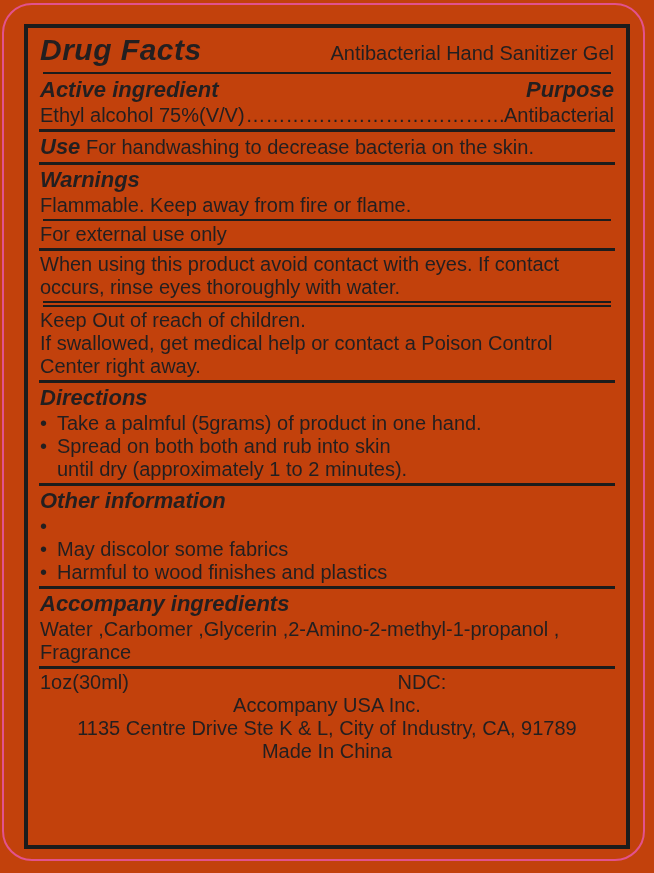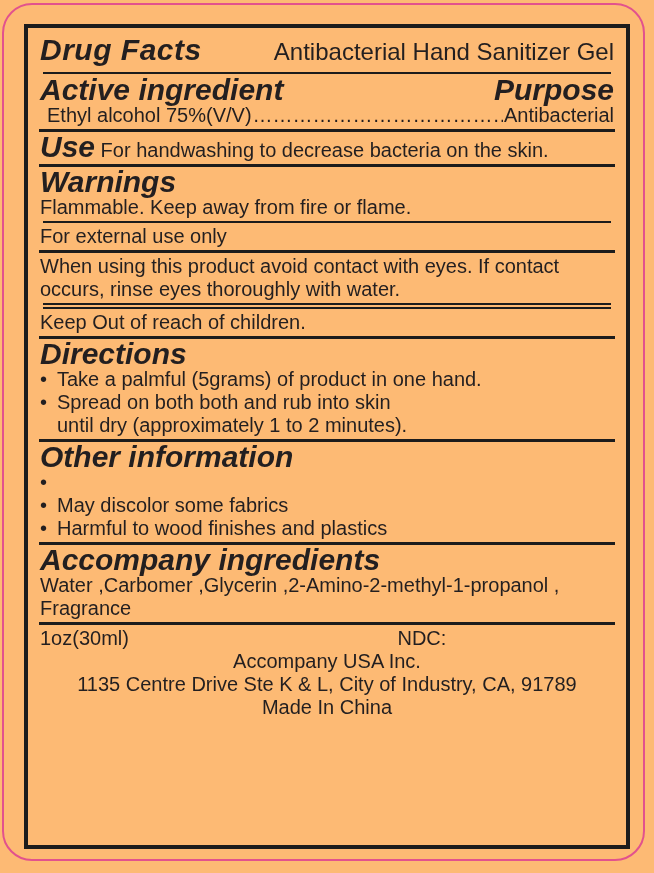--- a/index.html
+++ b/index.html
@@ -1,20 +1,20 @@
 <!DOCTYPE html>
 <html><head>
 <meta charset="utf-8">
 <style>
   html, body { margin: 0; padding: 0; background: #ffffff; }
   .stage {
     position: relative;
     width: 654px;
     height: 873px;
-    background: #fdba74;
+    background: #c2410c;
     font-family: "Liberation Sans", sans-serif;
     color: #231f20;
     overflow: hidden;
   }
   .pink-border {
     position: absolute;
     left: 2px; top: 3px;
     width: 643px; height: 858px;
     border: 2px solid #e2528d;
     border-radius: 30px;
@@ -34,45 +34,45 @@
     justify-content: space-between;
     align-items: baseline;
     padding: 2px 1px 3px 1px;
   }
   .title {
     font-size: 30px;
     font-weight: bold;
     font-style: italic;
     letter-spacing: 0.5px;
   }
-  .product { font-size: 24px; }
+  .product { font-size: 20px; }
   .rule { background: #1c1c1c; border: 0; }
   .rule.thin  { height: 2px; margin: 2px 4px; }
   .rule.med   { height: 2px; margin: 2px 4px; }
   .rule.thick { height: 3px; margin: 2px 0; }
   .h2 {
-    font-size: 30px;
+    font-size: 22px;
     font-weight: bold;
     font-style: italic;
     line-height: 26px;
   }
   .h2-row {
     display: flex;
     justify-content: space-between;
     align-items: baseline;
     padding: 1px 1px 0 1px;
   }
   .body { font-size: 20px; line-height: 23px; }
   .para { margin: 1px 1px 2px 1px; }
   .leader-row {
     display: flex;
     align-items: baseline;
     font-size: 20px;
     line-height: 23px;
-    margin: 1px 1px 2px 8px;
+    margin: 1px 1px 2px 1px;
   }
   .leader {
     flex: 1;
     overflow: hidden;
     white-space: nowrap;
     margin: 0 1px;
   }
   b { font-weight: normal; }
   .bullet-line { display: flex; }
   .bullet-glyph { width: 17px; flex: 0 0 17px; }
@@ -117,20 +117,21 @@
     <div class="body para"><b>For external use only</b></div>
     <div class="rule thick" style="background: rgb(28, 28, 28);"></div>
 
     <div class="body para"><b>When using this product</b><span> avoid contact with eyes. If contact occurs, rinse eyes thoroughly with water.</span></div>
     <div class="rule med" style="background: rgb(28, 28, 28);"></div>
 
     <div class="rule thin" style="background: rgb(28, 28, 28);"></div>
 
     <div class="body para">
       <b>Keep Out of reach of children.</b>
+      <div>If swallowed, get medical help or contact a Poison Control Center right away.</div>
     </div>
     <div class="rule thick" style="background: rgb(28, 28, 28);"></div>
 
     <div class="h2 heading-block">Directions</div>
     <div class="body para">
       <div class="bullet-line">
           <span class="bullet-glyph">•</span>
           <span>Take a palmful (5grams) of product in one hand.</span>
         </div>
       <div class="bullet-line">

